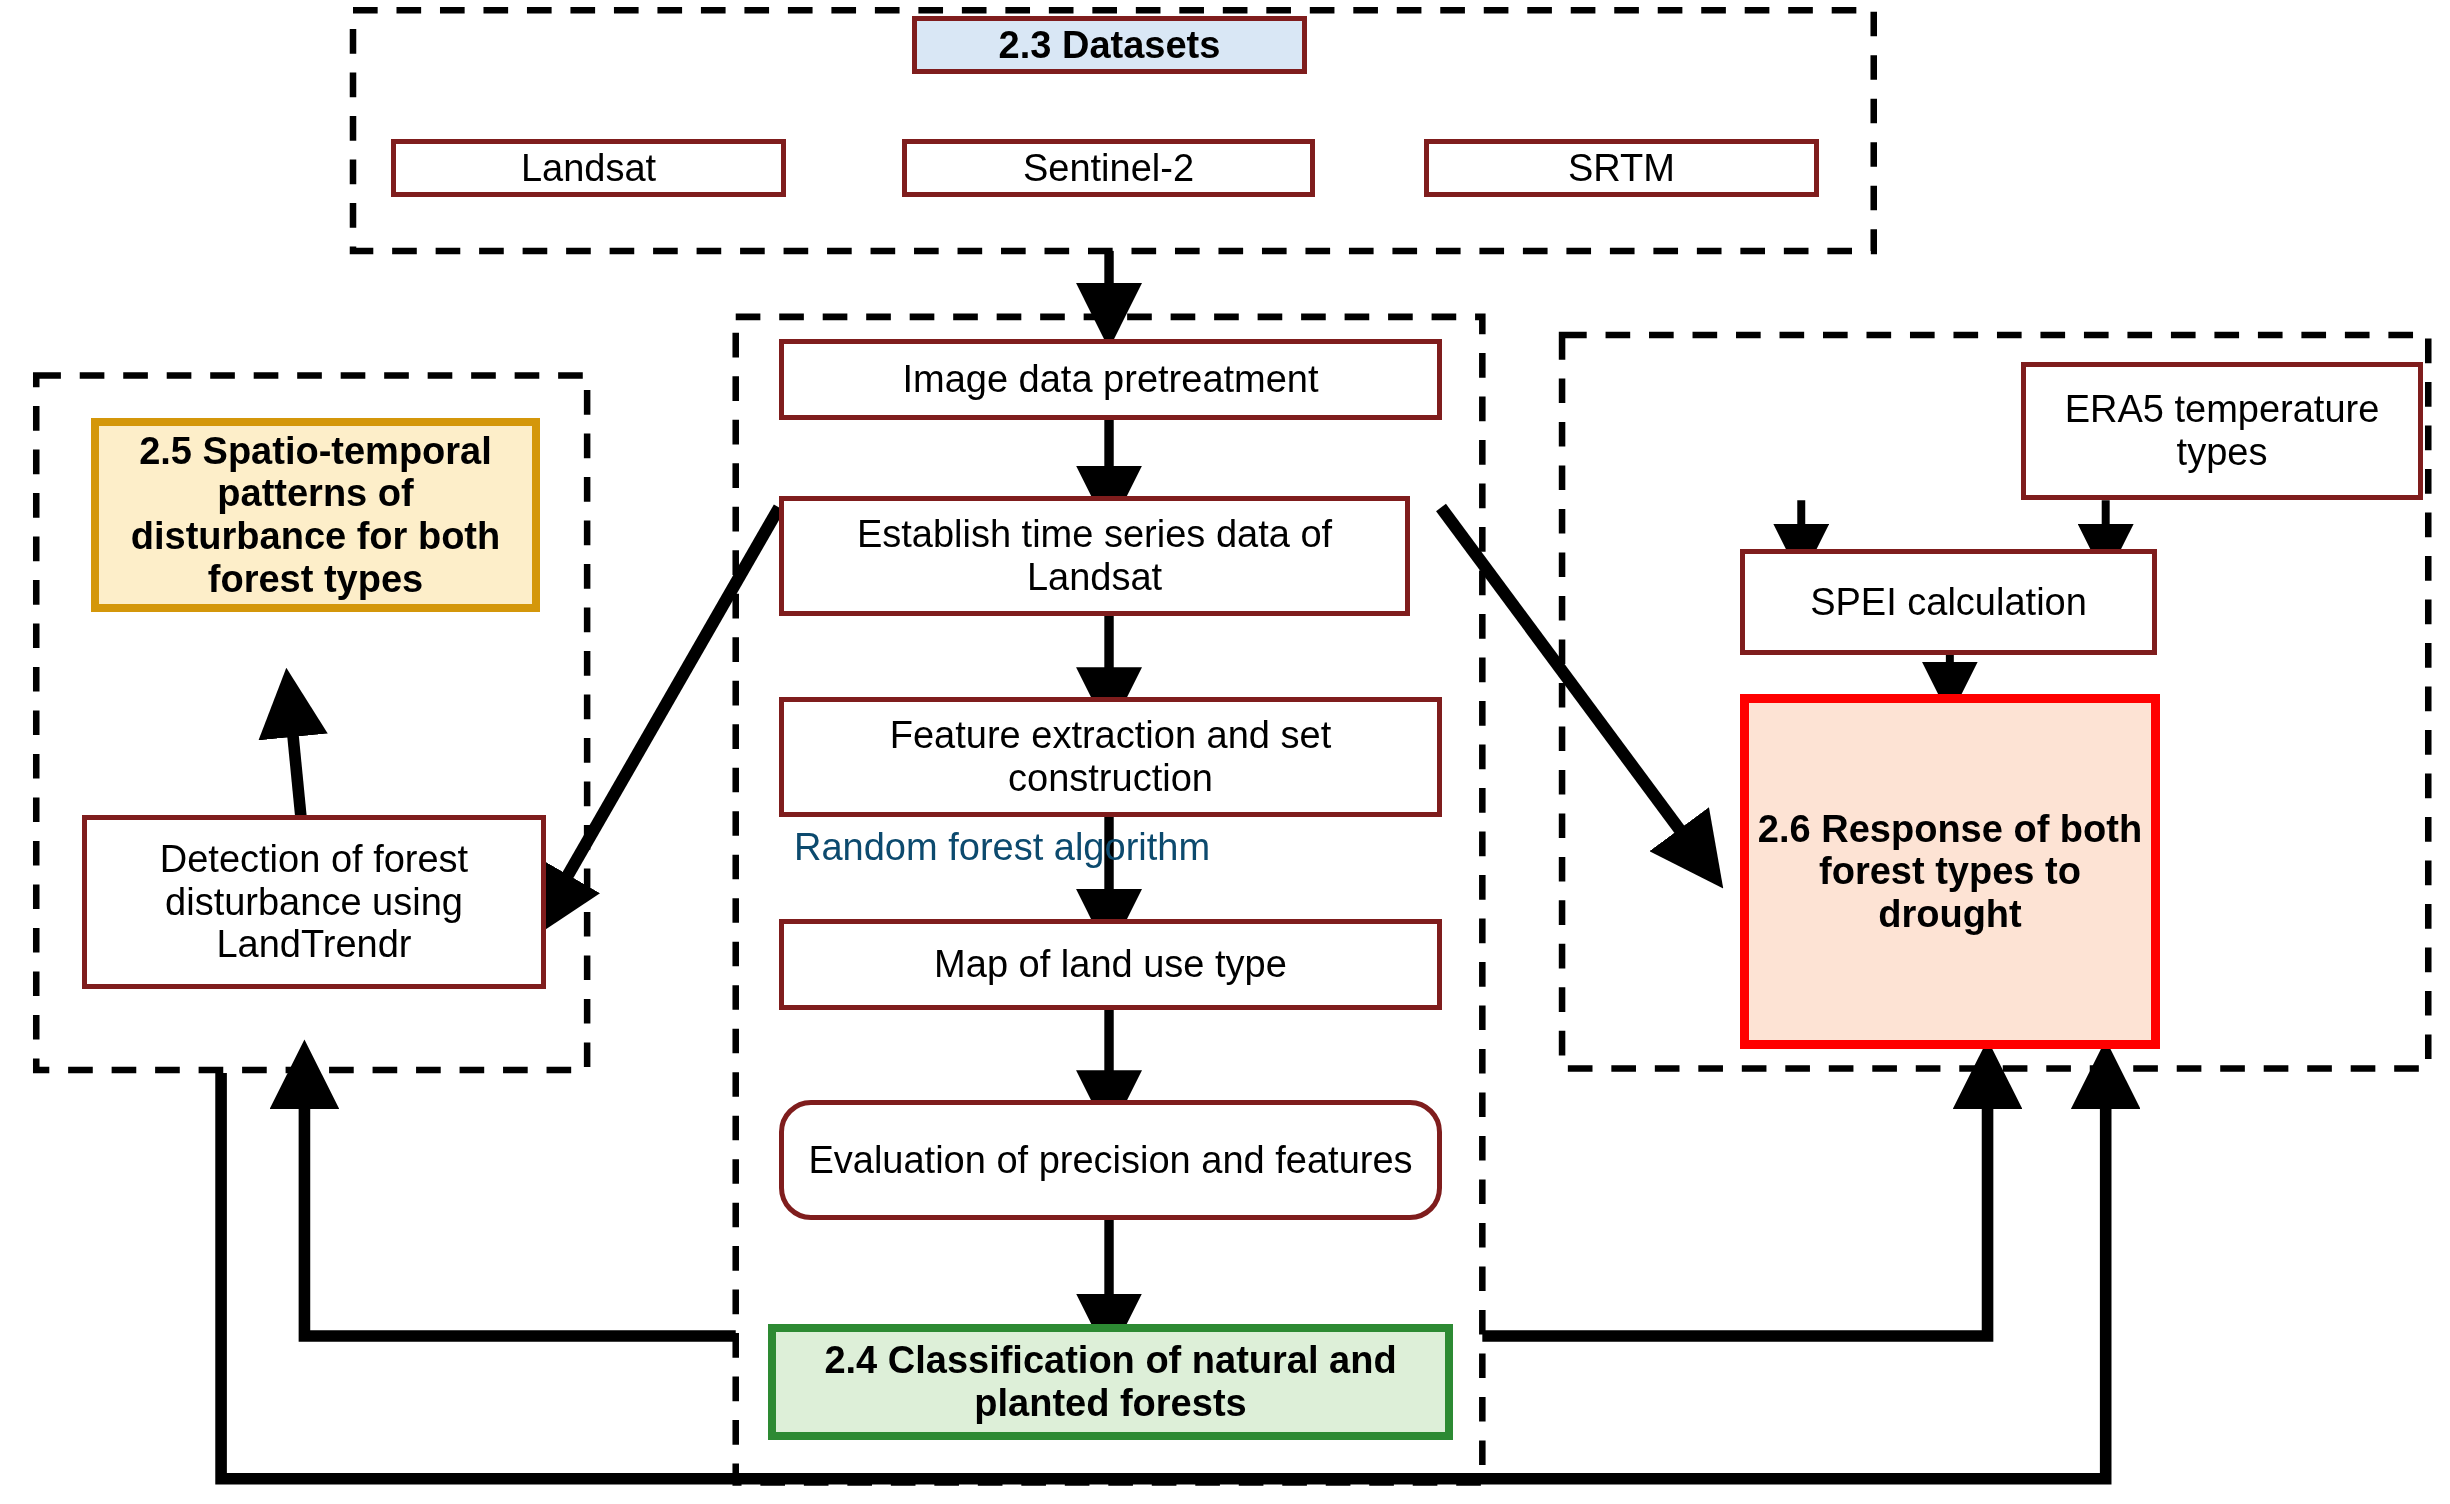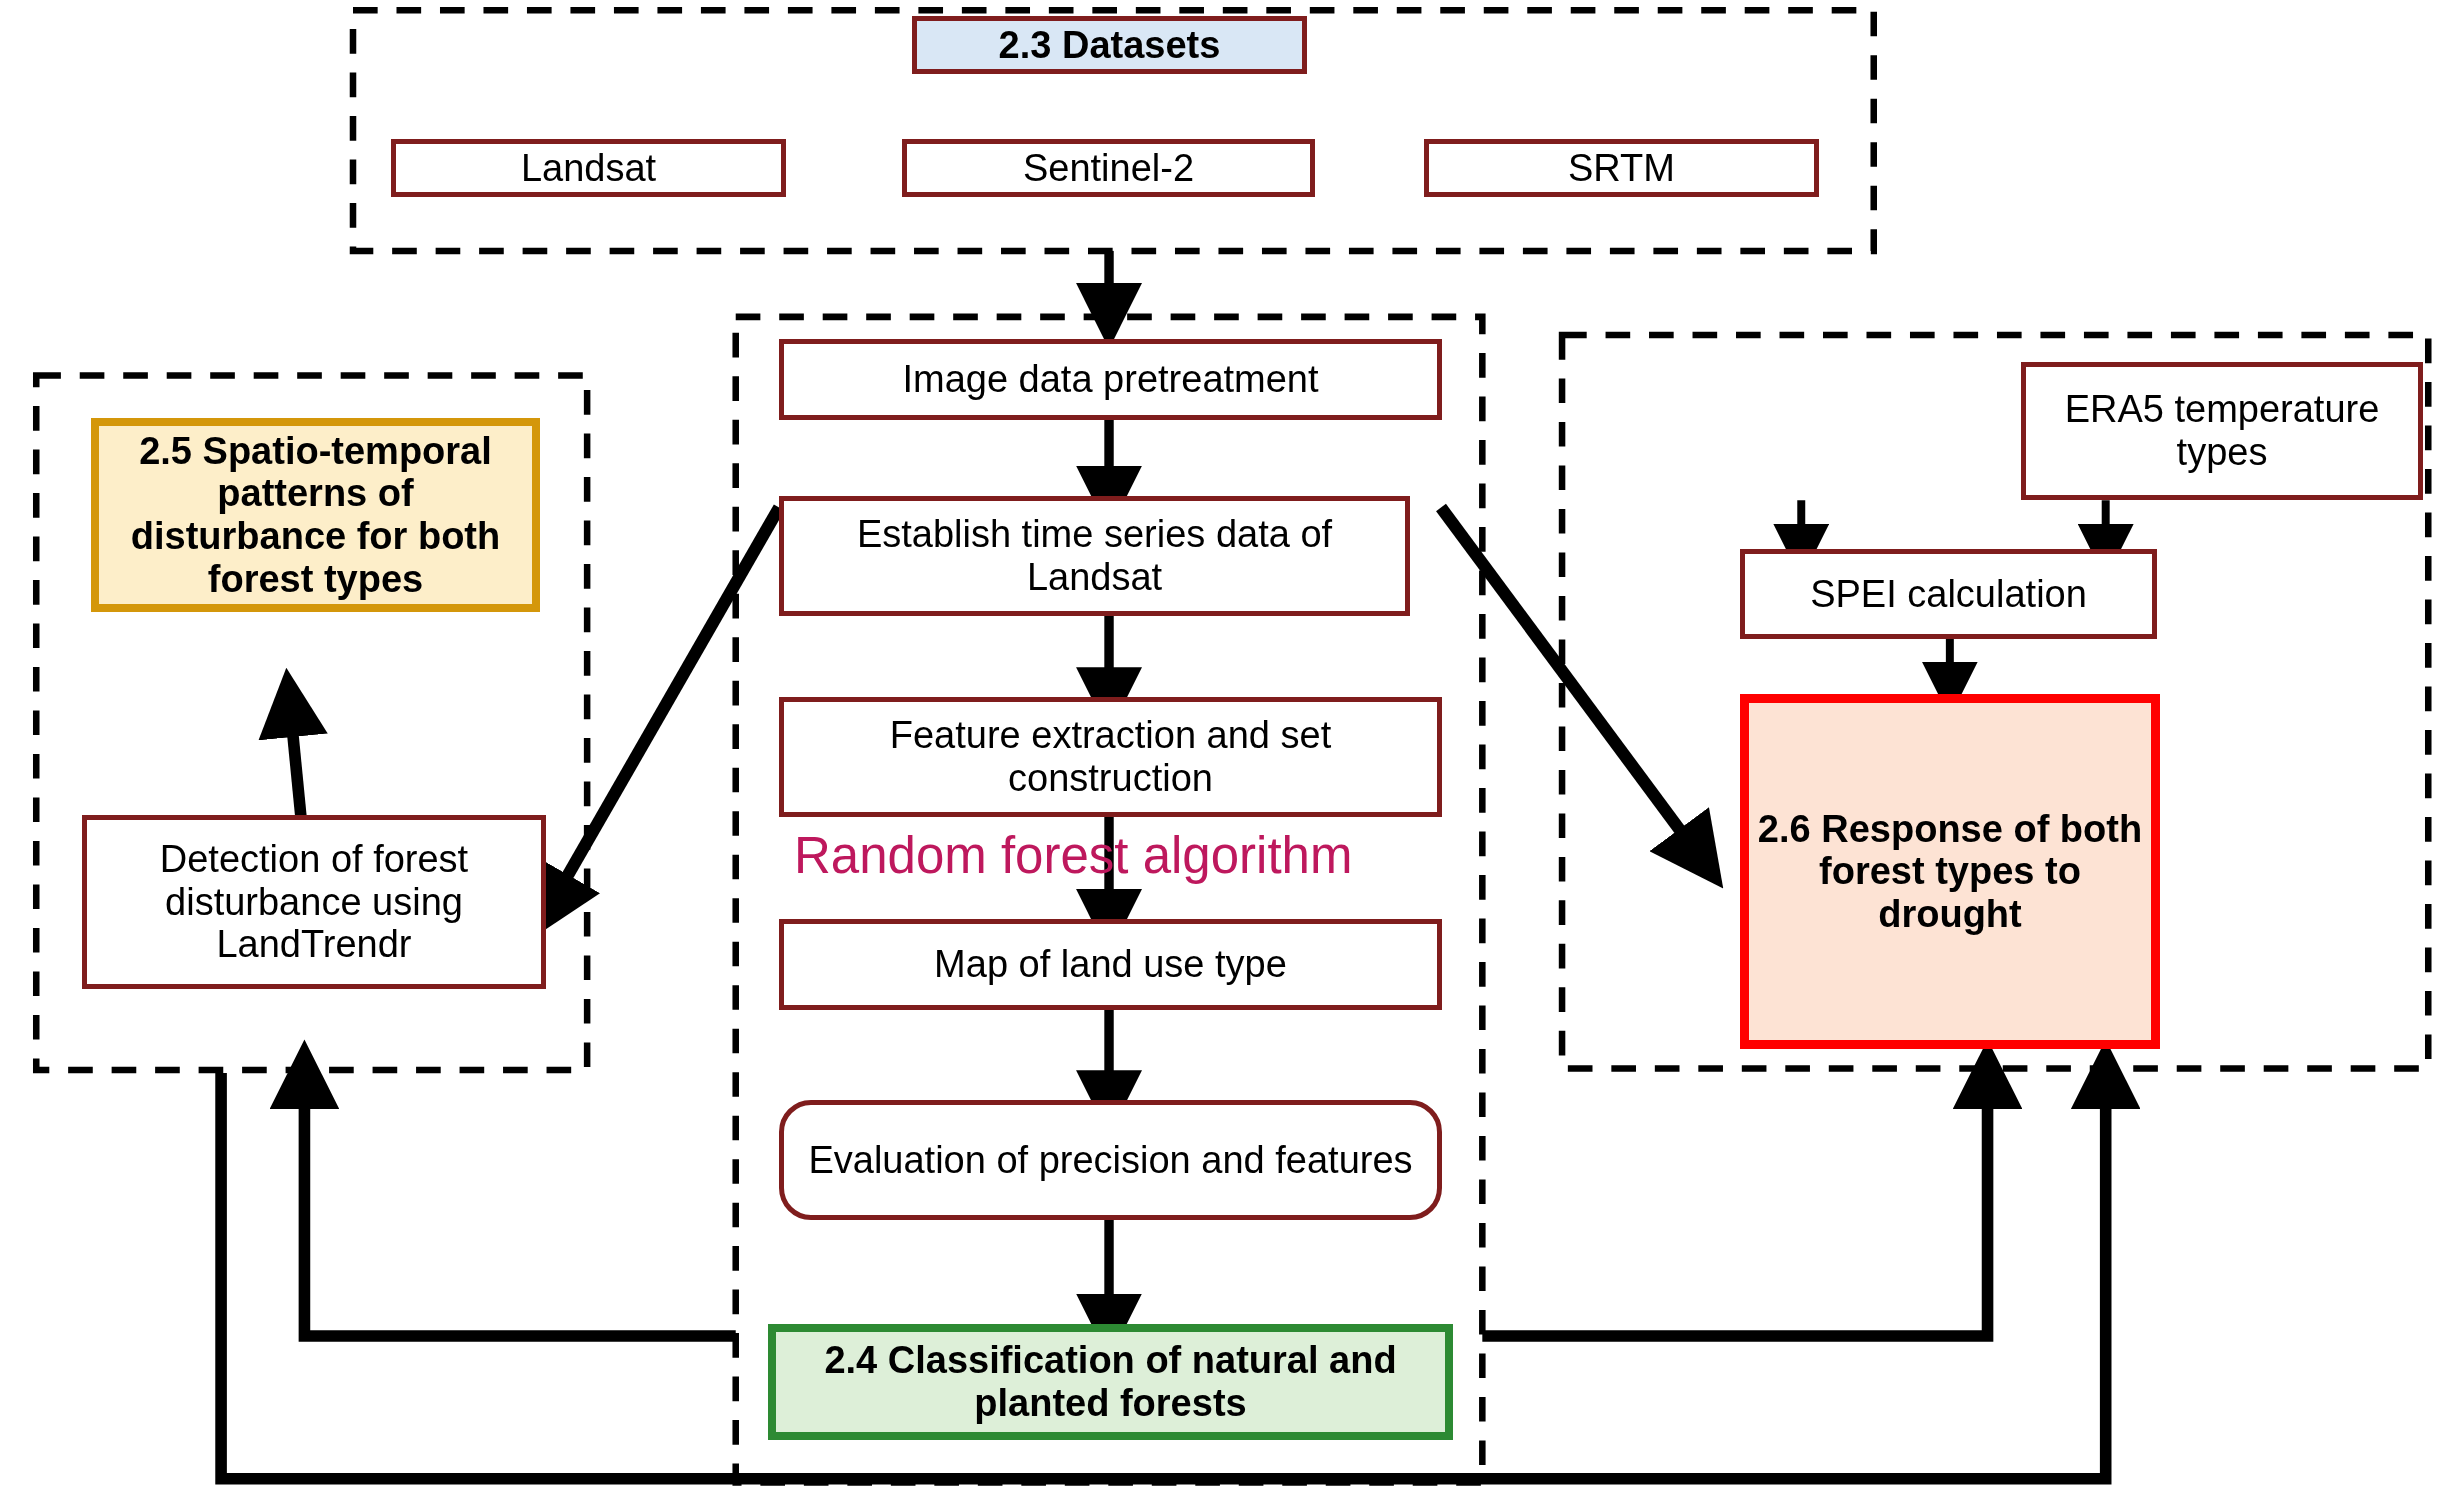--- a/index.html
+++ b/index.html
@@ -10,21 +10,21 @@
 
   .node{position:absolute;box-sizing:border-box;display:flex;
         align-items:center;justify-content:center;text-align:center;
         background:#ffffff;border:5px solid #7f1d1d;
         font-size:38px;line-height:1.12;color:#000;padding:2.9px 7.2px;}
   .node.bold{font-weight:bold;}
   .node.n-datasets{background:#d9e7f5;}
   .node.n-spatio{background:#fdeec9;border-color:#d4970a;border-width:8px;font-weight:bold;}
   .node.n-class{background:#ddefd8;border-color:#2d8a33;border-width:8px;font-weight:bold;}
   .node.n-resp{background:#fde3d4;border-color:#ff0000;border-width:9.4px;font-weight:bold;}
-  .label{position:absolute;font-size:51px;color:#be185d;white-space:nowrap;}
+  .label{position:absolute;font-size:38px;color:#0c4a6e;white-space:nowrap;}
 </style>
 </head>
 <body>
 
 <div id="stage">
 
   <svg class="layer" viewBox="0 0 3380 2076">
     <defs>
       <marker id="ah" markerWidth="7" markerHeight="7" refX="3.2" refY="3.5" orient="auto" markerUnits="strokeWidth">
         <path d="M0,0 L7,3.5 L0,7 z" fill="#000"></path>
@@ -95,18 +95,18 @@
 
   <div class="node n-class" style="left:768px;top:1324px;width:685px;height:116px;">2.4 Classification of natural and planted forests</div>
 
   <div class="node n-spatio" style="left:91px;top:418px;width:449px;height:194px;">2.5 Spatio-temporal patterns of disturbance for both forest types</div>
 
   <div class="node" style="left:82px;top:815px;width:464px;height:174px;">Detection of forest disturbance using LandTrendr</div>
 
 
   <div class="node" style="left:2021px;top:362px;width:402px;height:138px;">ERA5 temperature types</div>
 
-  <div class="node" style="left:1740px;top:549px;width:417px;height:90px;">SPEI calculation</div>
+  <div class="node" style="left:1740px;top:549px;width:417px;height:106px;">SPEI calculation</div>
 
   <div class="node n-resp" style="left:1740px;top:694px;width:420px;height:355px;">2.6 Response of both forest types to drought</div>
 
 </div>
 
 
 </body></html>

